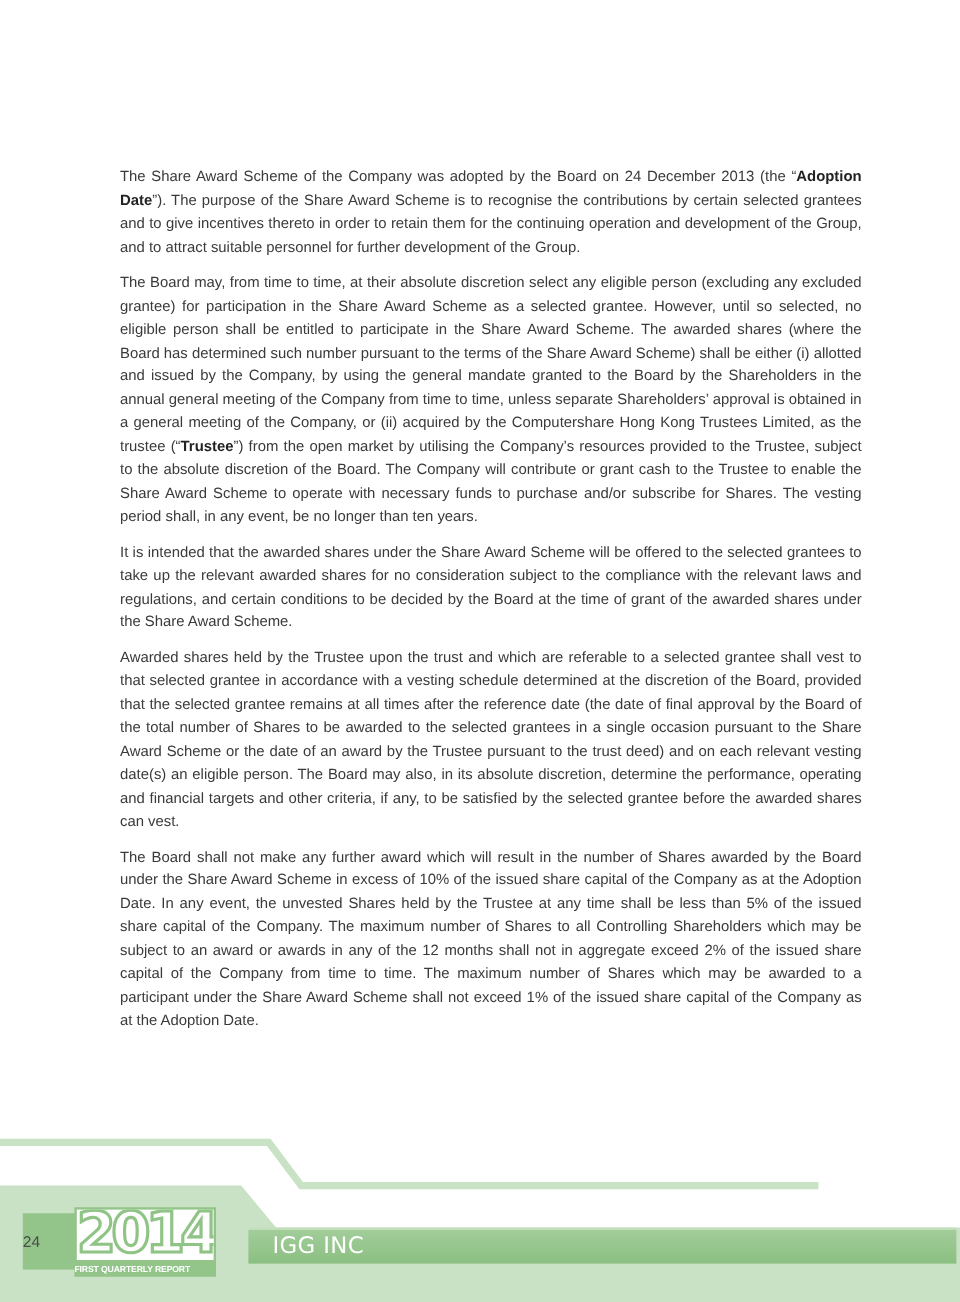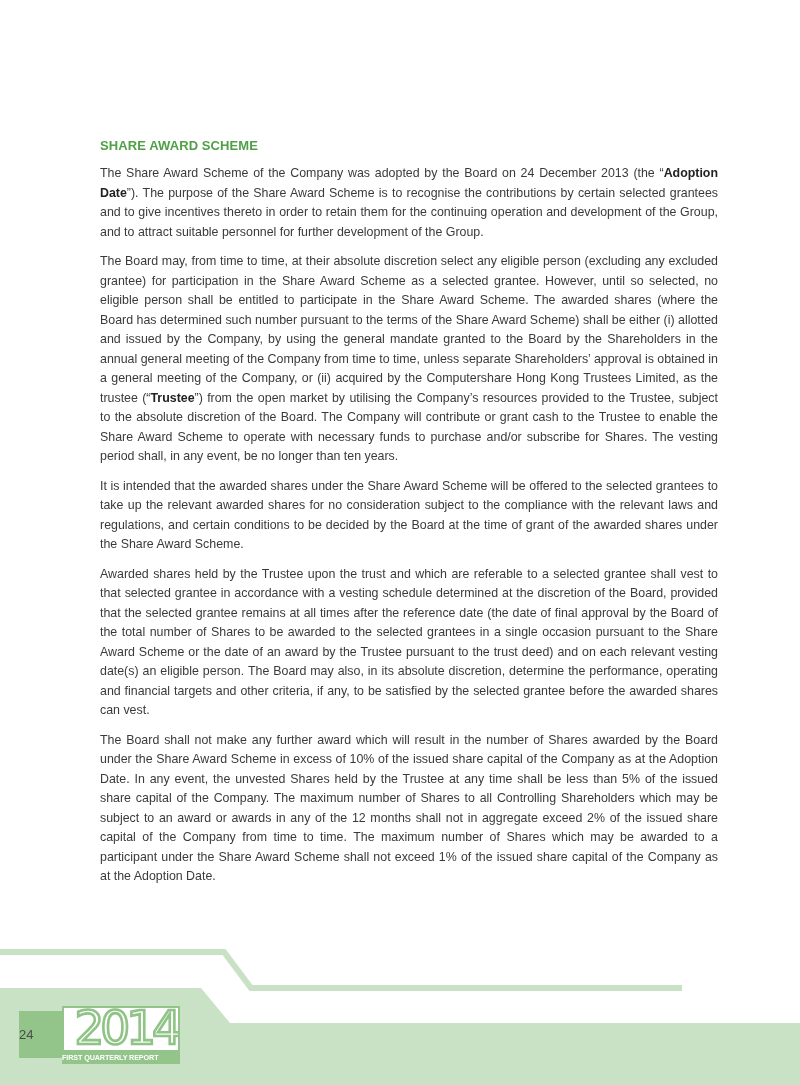--- a/index.html
+++ b/index.html
@@ -81,21 +81,21 @@
       overflow: hidden;
     }
     .logo-year {
       position: absolute;
       left: 0;
       right: 0;
       top: -6px;
       text-align: right;
       font-family: "DejaVu Sans", sans-serif;
       font-size: 47px;
-      font-weight: normal;
+      font-weight: bold;
       letter-spacing: -4px;
       color: #ffffff;
       -webkit-text-stroke: 2.6px #8fc486;
       line-height: 52px;
     }
     .logo-sub {
       position: absolute;
       left: 0;
       right: 0;
       bottom: 2px;
@@ -122,21 +122,20 @@
       color: #ffffff;
       font-family: "DejaVu Sans", sans-serif;
       font-size: 19px;
       letter-spacing: 0.3px;
     }
   </style>
 </head>
 <body>
 
 <div class="content">
-  <h2 class="section-title">SHARE AWARD SCHEME</h2>
 
   <p class="para"><span>The Share Award Scheme of the Company was adopted by the Board on 24 December 2013 (the “</span><b>Adoption Date</b><span>”). The purpose of the Share Award Scheme is to recognise the contributions by certain selected grantees and to give incentives thereto in order to retain them for the continuing operation and development of the Group, and to attract suitable personnel for further development of the Group.</span></p>
 
   <p class="para"><span>The Board may, from time to time, at their absolute discretion select any eligible person (excluding any excluded grantee) for participation in the Share Award Scheme as a selected grantee. However, until so selected, no eligible person shall be entitled to participate in the Share Award Scheme. The awarded shares (where the Board has determined such number pursuant to the terms of the Share Award Scheme) shall be either (i) allotted and issued by the Company, by using the general mandate granted to the Board by the Shareholders in the annual general meeting of the Company from time to time, unless separate Shareholders’ approval is obtained in a general meeting of the Company, or (ii) acquired by the Computershare Hong Kong Trustees Limited, as the trustee (“</span><b>Trustee</b><span>”) from the open market by utilising the Company’s resources provided to the Trustee, subject to the absolute discretion of the Board. The Company will contribute or grant cash to the Trustee to enable the Share Award Scheme to operate with necessary funds to purchase and/or subscribe for Shares. The vesting period shall, in any event, be no longer than ten years.</span></p>
 
   <p class="para">It is intended that the awarded shares under the Share Award Scheme will be offered to the selected grantees to take up the relevant awarded shares for no consideration subject to the compliance with the relevant laws and regulations, and certain conditions to be decided by the Board at the time of grant of the awarded shares under the Share Award Scheme.</p>
 
   <p class="para">Awarded shares held by the Trustee upon the trust and which are referable to a selected grantee shall vest to that selected grantee in accordance with a vesting schedule determined at the discretion of the Board, provided that the selected grantee remains at all times after the reference date (the date of final approval by the Board of the total number of Shares to be awarded to the selected grantees in a single occasion pursuant to the Share Award Scheme or the date of an award by the Trustee pursuant to the trust deed) and on each relevant vesting date(s) an eligible person. The Board may also, in its absolute discretion, determine the performance, operating and financial targets and other criteria, if any, to be satisfied by the selected grantee before the awarded shares can vest.</p>
 
   <p class="para">The Board shall not make any further award which will result in the number of Shares awarded by the Board under the Share Award Scheme in excess of 10% of the issued share capital of the Company as at the Adoption Date. In any event, the unvested Shares held by the Trustee at any time shall be less than 5% of the issued share capital of the Company. The maximum number of Shares to all Controlling Shareholders which may be subject to an award or awards in any of the 12 months shall not in aggregate exceed 2% of the issued share capital of the Company from time to time. The maximum number of Shares which may be awarded to a participant under the Share Award Scheme shall not exceed 1% of the issued share capital of the Company as at the Adoption Date.</p>
@@ -154,13 +153,16 @@
     <span>24</span>
   </div>
 
   <div class="logo">
     <div class="logo-inner">
       <div class="logo-year">2014</div>
     </div>
     <div class="logo-sub">FIRST QUARTERLY REPORT</div>
   </div>
 
+  <div class="company-bar">
+    <span class="company-name">IGG INC</span>
+  </div>
 </div>
 
 </body></html>

